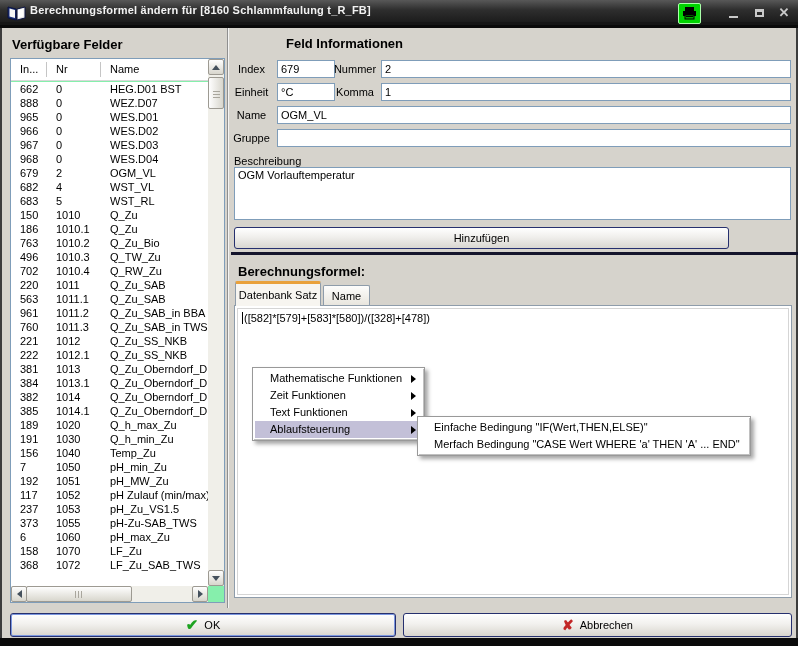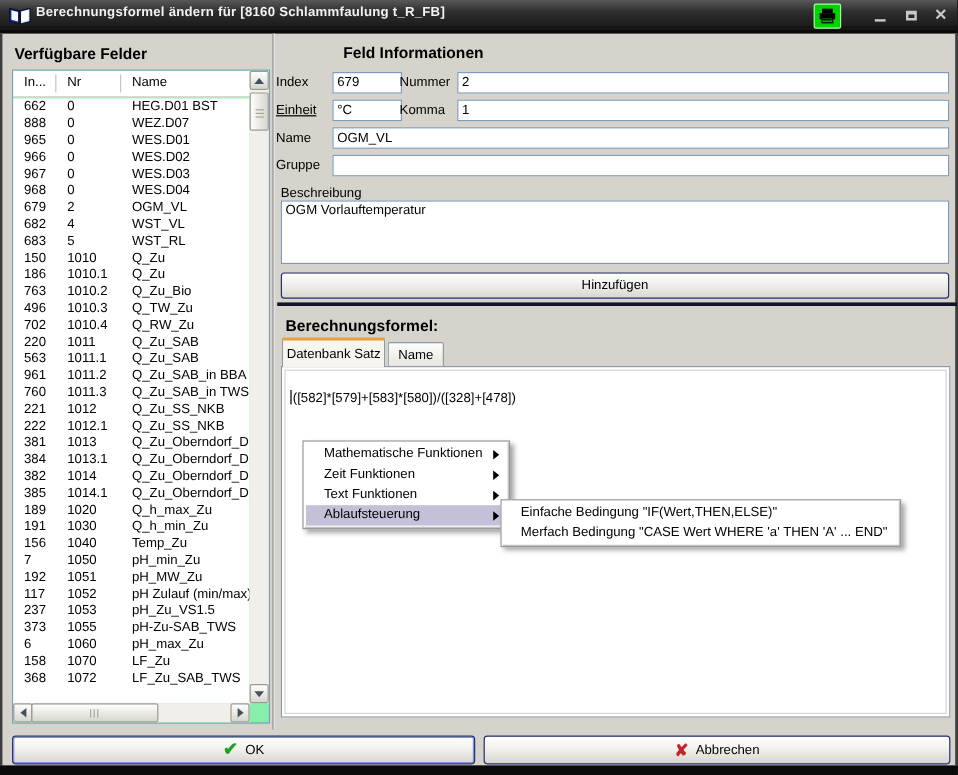--- a/index.html
+++ b/index.html
@@ -79,28 +79,28 @@
   .vthumb i { position:absolute; left:4px; top:13px; width:7px; height:1px; background:#a9a69d;
     box-shadow:0 3px 0 #a9a69d, 0 6px 0 #a9a69d; }
   .hthumb {
     position:absolute; top:0; left:15px; width:106px; height:16px;
     background:linear-gradient(#fefefe,#d8d6cd); border:1px solid #9d9a92; border-radius:2px;
   }
   .hthumb i { position:absolute; top:4px; left:48px; width:1px; height:7px; background:#a9a69d;
     box-shadow:3px 0 0 #a9a69d, 6px 0 0 #a9a69d; }
   
   .fi-title { position:absolute; left:236px; top:8px;padding-left:48px; }
-  .flabel { position:absolute; text-align:left; color:#000; }
+  .flabel { position:absolute; text-align:center; color:#000; }
   .tb {
     position:absolute; height:18px; background:#fff; border:1px solid #7f9db9;
     font-family:"Liberation Sans",sans-serif; font-size:11px; padding:1px 3px; color:#000;
   }
   textarea.tb { resize:none; overflow:hidden; line-height:13px; }
   .add-btn {
-    position:absolute; left:232px; top:199px; width:557px; height:22px;
+    position:absolute; left:232px; top:199px; width:495px; height:22px;
     background:linear-gradient(#ffffff,#f0efec 45%,#d9d7d1);
     border:1px solid #26306e; border-radius:3px; font-size:11px; color:#000; cursor:default;
   }
   .dark-band { position:absolute; left:229px; top:224px; width:567px; height:3px; background:#14142b; }
   
   .bf-title { position:absolute; left:236px; top:236px; }
   .tab {
     position:absolute; border:1px solid #8e9caa; border-bottom:none;
     display:flex; align-items:center; justify-content:center; font-size:11px;
   }
@@ -110,21 +110,21 @@
   }
   .tab-inactive {
     left:321px; top:257px; width:47px; height:21px;
     background:linear-gradient(#fdfdfc,#e7e4dc); border-radius:2px 2px 0 0;
   }
   .formula-box {
     position:absolute; left:232px; top:277px; width:558px; height:293px;
     background:#fff; border:1px solid #8e9caa; z-index:1;
   }
   .formula-inner { position:absolute; inset:2px; border:1px solid #d5d5d5; background:#fff; }
-  .formula-text { position:absolute; left:4px; top:16px; white-space:nowrap; }
+  .formula-text { position:absolute; left:4px; top:3px; white-space:nowrap; }
   .caret { display:inline-block; width:1px; height:12px; background:#000; vertical-align:-2px; margin-right:1px; }
   
   .menu {
     position:absolute; left:250px; top:339px; width:173px; background:#fff;
     border:1px solid #999; padding:2px;
     box-shadow: inset 1px 1px 0 #fff, inset -1px -1px 0 #c0c0c0, 3px 3px 4px rgba(0,0,0,0.35);
     z-index:10;
   }
   .menu-item { position:relative; height:17px; line-height:17px; padding-left:15px; white-space:nowrap; }
   .menu-item.hl { background:var(--menu-highlight); }
@@ -396,21 +396,21 @@
       </div>
     </div>
 
     <h2 class="sect fi-title">Feld Informationen</h2>
 
     <span class="flabel" style="left:228px; top:35px; width:43px;">Index</span>
     <input class="tb" style="left: 275px; top: 32px; width: 58px;" value="679">
     <span class="flabel" style="left:331px; top:35px; width:44px;">Nummer</span>
     <input class="tb" style="left: 379px; top: 32px; width: 410px;" value="2">
 
-    <span class="flabel" style="left:228px; top:58px; width:43px;text-decoration:underline;">Einheit</span>
+    <span class="flabel" style="left:228px; top:58px; width:43px;">Einheit</span>
     <input class="tb" style="left: 275px; top: 55px; width: 58px;" value="°C">
     <span class="flabel" style="left:331px; top:58px; width:44px;">Komma</span>
     <input class="tb" style="left: 379px; top: 55px; width: 410px;" value="1">
 
     <span class="flabel" style="left:228px; top:81px; width:43px;">Name</span>
     <input class="tb" style="left: 275px; top: 78px; width: 514px;" value="OGM_VL">
 
     <span class="flabel" style="left:228px; top:104px; width:43px;">Gruppe</span>
     <input class="tb" style="left: 275px; top: 101px; width: 514px;" value="">
 

